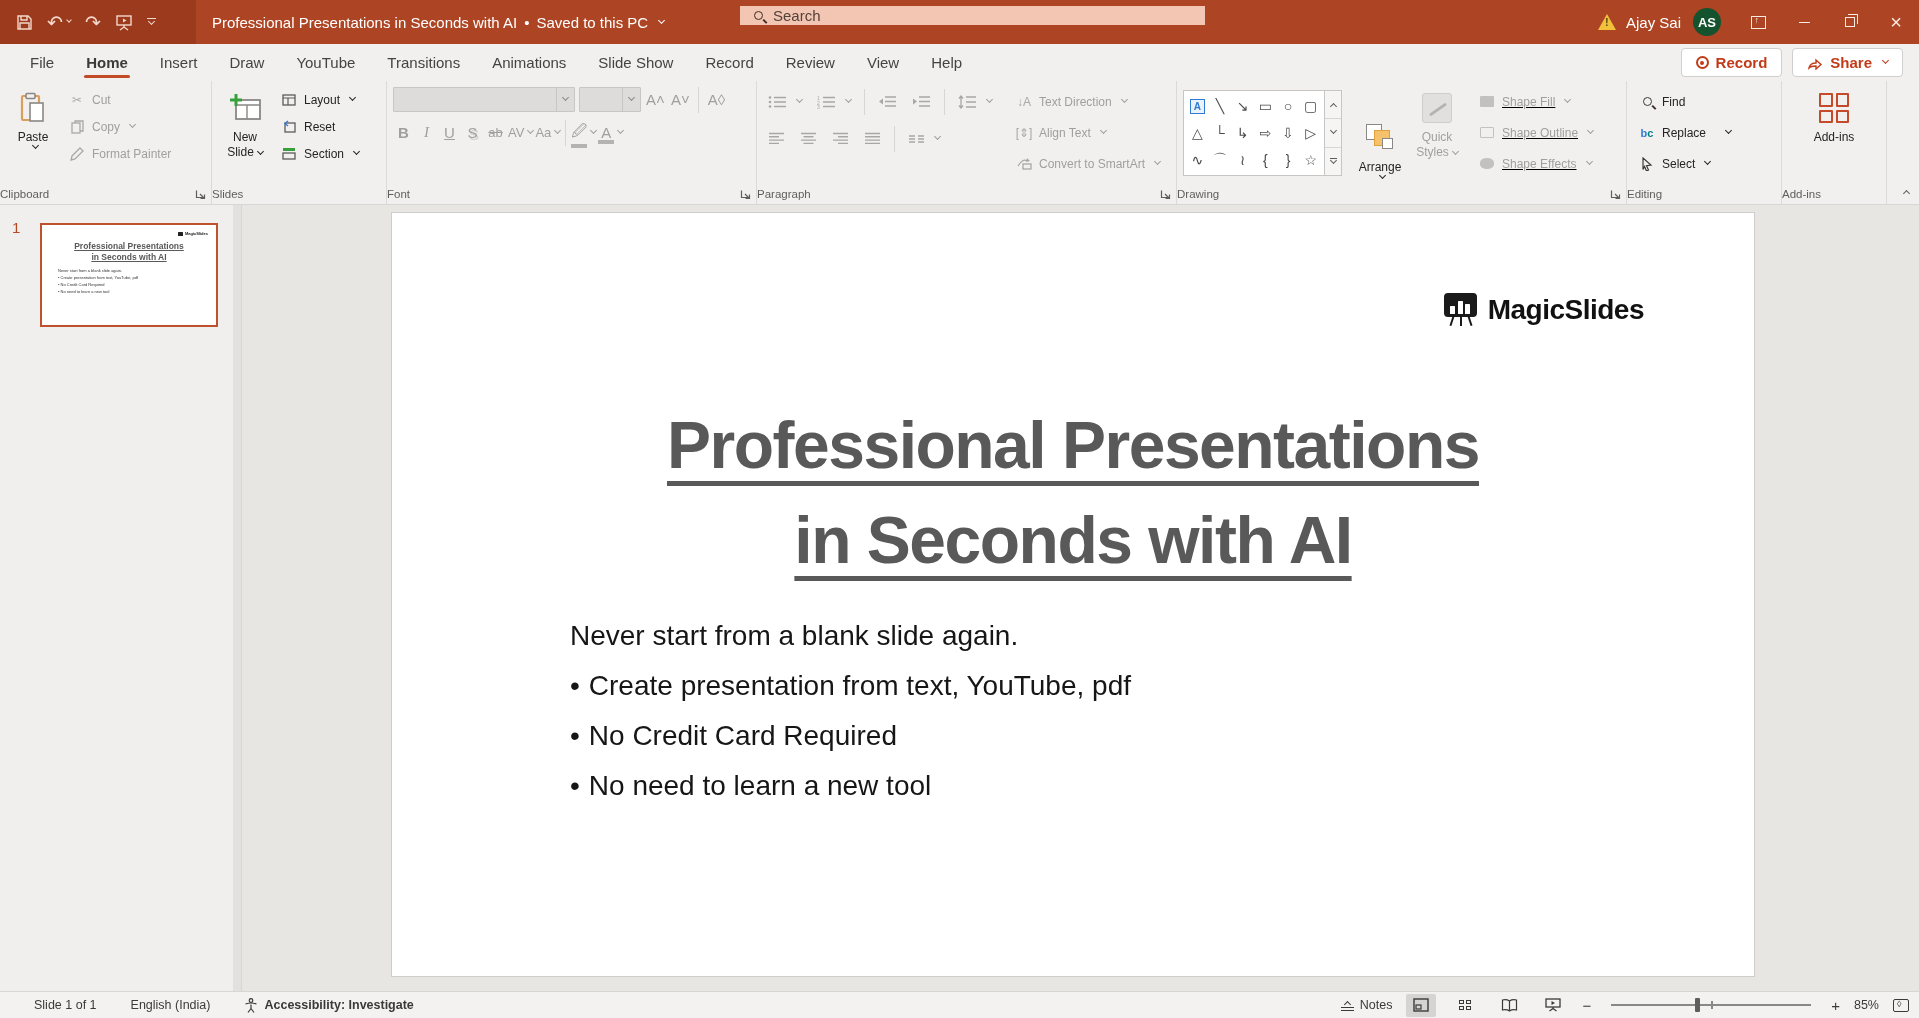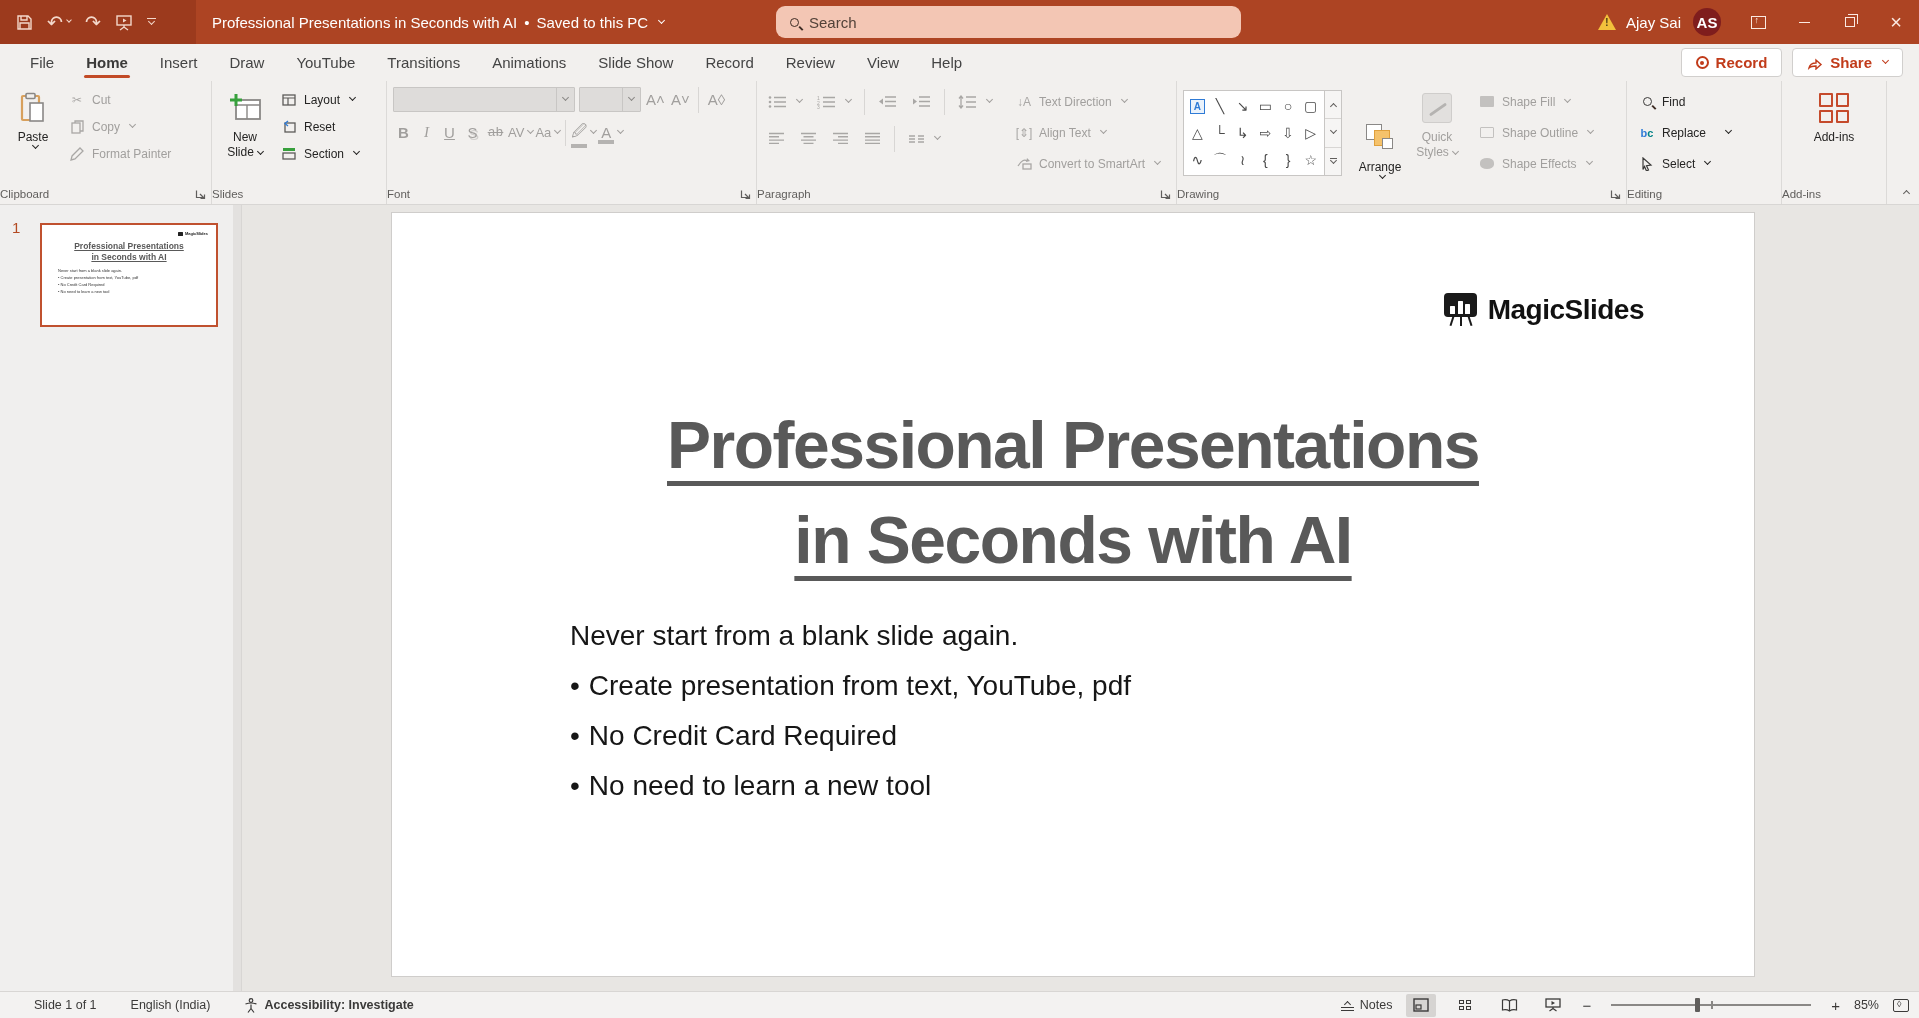--- a/index.html
+++ b/index.html
@@ -3,30 +3,30 @@
 <meta charset="utf-8">
 <style>
   * { margin:0; padding:0; box-sizing:border-box; }
   html,body { width:1919px; height:1018px; overflow:hidden; font-family:"Liberation Sans", sans-serif; background:#e8e6e3; }
 
   
   #titlebar { position:absolute; left:0; top:0; width:1919px; height:44px; background:#ad4423; display:flex; align-items:center; color:#fff; }
   #qat { width:196px; height:44px; background:#9c3a1d; display:flex; align-items:center; gap:14px; padding-left:16px; flex:0 0 auto; }
   .qat-ic { color:#f4d8cb; display:flex; align-items:center; }
   #title-group { display:flex; align-items:center; gap:7px; margin-left:16px; font-size:15px; white-space:nowrap; }
-  #search-box { position:absolute; left:740px; top:6px; width:465px; height:32px; background:#f3c6b4; border-radius:9px; display:flex; align-items:center; gap:10px; padding-left:14px;margin-left:36px; }
+  #search-box { position:absolute; left:740px; top:6px; width:465px; height:19px; background:#f3c6b4; border-radius:0; display:flex; align-items:center; gap:10px; padding-left:14px; }
   #search-box input { border:none; outline:none; background:transparent; font-size:15px; color:#4a3a33; width:380px; font-family:"Liberation Sans",sans-serif; }
   #search-box input::placeholder { color:#524239; opacity:1; }
   .lens { width:9px; height:9px; border:1.6px solid #3d2c24; border-radius:50%; position:relative; display:inline-block; }
   .lens::after { content:""; position:absolute; width:1.6px; height:5px; background:#3d2c24; transform:rotate(-45deg); left:9px; top:7px; }
   #tb-right { position:absolute; right:0; top:0; height:44px; display:flex; align-items:center; }
   .warn-tri { width:0; height:0; border-left:9px solid transparent; border-right:9px solid transparent; border-bottom:16px solid #f2c13c; position:relative; display:inline-block; }
   .warn-tri::after { content:"!"; position:absolute; left:-2px; top:2px; font-size:11px; font-weight:bold; color:#5b4718; }
   #user-name { font-size:15px; margin:0 12px 0 10px; }
-  .avatar { width:28px; height:28px; border-radius:50%; background:#7f1d1d; color:#fff; font-size:15px; font-weight:bold; display:flex; align-items:center; justify-content:center; }
+  .avatar { width:28px; height:28px; border-radius:50%; background:#14532d; color:#fff; font-size:13px; font-weight:bold; display:flex; align-items:center; justify-content:center; }
   .winbtn { width:46px; height:44px; display:flex; align-items:center; justify-content:center; color:#fbeae2; font-size:17px; }
   .min-ic { width:11px; border-bottom:1.4px solid #fbeae2; display:inline-block; }
   .restore-ic { width:10px; height:10px; border:1.3px solid #fbeae2; position:relative; display:inline-block; }
   .restore-ic::before { content:""; position:absolute; left:2px; top:-4px; width:9px; height:9px; border:1.3px solid #fbeae2; border-left:none; border-bottom:none; }
   .ribbon-disp-ic { width:15px; height:13px; border:1.4px solid #fbeae2; position:relative; display:inline-block; }
   .ribbon-disp-ic::after { content:"↑"; position:absolute; left:3px; top:-2px; font-size:9px; color:#fbeae2; }
 
   
   #tabrow { position:absolute; left:0; top:44px; width:1919px; height:37px; background:#f2f0ee; display:flex; align-items:center; }
   .tab { font-size:15px; color:#444; padding:16px 4px; margin:0 12px; height:37px; display:flex; align-items:center; position:relative; white-space:nowrap; }
@@ -70,21 +70,21 @@
   .arrange-ic .b3 { position:absolute; left:16px; top:14px; width:11px; height:11px; background:#fff; border:1.5px solid #8a8886; }
   .qstyle-ic { width:30px; height:30px; background:#e2e0de; border:1px solid #cfcdcb; border-radius:3px; position:relative; }
   .qstyle-ic::after { content:""; position:absolute; left:5px; top:14px; width:20px; height:3px; background:#b5b3b1; transform:rotate(-35deg); border-radius:2px; }
   .addins-ic { width:30px; height:30px; display:grid; grid-template-columns:1fr 1fr; gap:3px; }
   .addins-ic span { border:2.2px solid #c54a2b; border-radius:1px; }
   .collapse-chv { position:absolute; right:10px; bottom:6px; color:#605e5c; }
 
   
   .Bico { font-weight:bold; } .Iico { font-style:italic; font-family:"Liberation Serif",serif; }
   .Uico { text-decoration:underline; } .Sico { text-shadow:1.5px 1.5px 0 #d0cecc; }
-  .strike-ico { text-decoration:line-through; font-size:13px;font-family:Liberation Mono, monospace; }
+  .strike-ico { text-decoration:line-through; font-size:13px; }
   .small-cap { font-size:13px; }
   .hl-ic { display:inline-block; width:16px; position:relative; }
   .hl-ic .bar { position:absolute; left:0; right:0; bottom:-3px; height:4px; background:#b5b3b1; }
 
   
   #main { position:absolute; left:0; top:205px; width:1919px; height:786px; }
   #thumb-panel { position:absolute; left:0; top:0; width:233px; height:100%; background:#f0efee; }
   #thumb-scroll { position:absolute; left:233px; top:0; width:9px; height:100%; background:#e3e1df; border-right:1px solid #d8d6d4; }
   .thumb-num { position:absolute; left:12px; top:14px; font-size:15px; color:#b34a22; }
   .thumb-box { position:absolute; left:40px; top:18px; width:178px; height:104px; background:#fff; border:2.5px solid #c0512f; padding:4px 6px; overflow:hidden; }
@@ -501,21 +501,21 @@
         </span>
       <span>Arrange</span>
       <span class="chv"></span>
     </div>
     <div class="bigbtn disabled">
       <span class="ic">
           <span class="qstyle-ic"></span>
         </span>
       <span><span>Quick</span><br><span>Styles</span><span class="chv"></span></span>
     </div>
-    <div class="stack" style="margin-left:6px; gap:4px; padding-top:2px;">
+    <div class="stack" style="margin-left:6px; gap:4px; padding-top:2px;text-decoration:underline;">
       <div class="sbtn disabled">
           <span class="sic">
             <span class="mini-ic"></span>
           </span>
           <span>Shape Fill</span>
           <span class="chv"></span>
         </div>
       <div class="sbtn disabled">
           <span class="sic">
             <span class="mini-ic" style="background:none;border:1.5px solid #c3c1bf;"></span>

